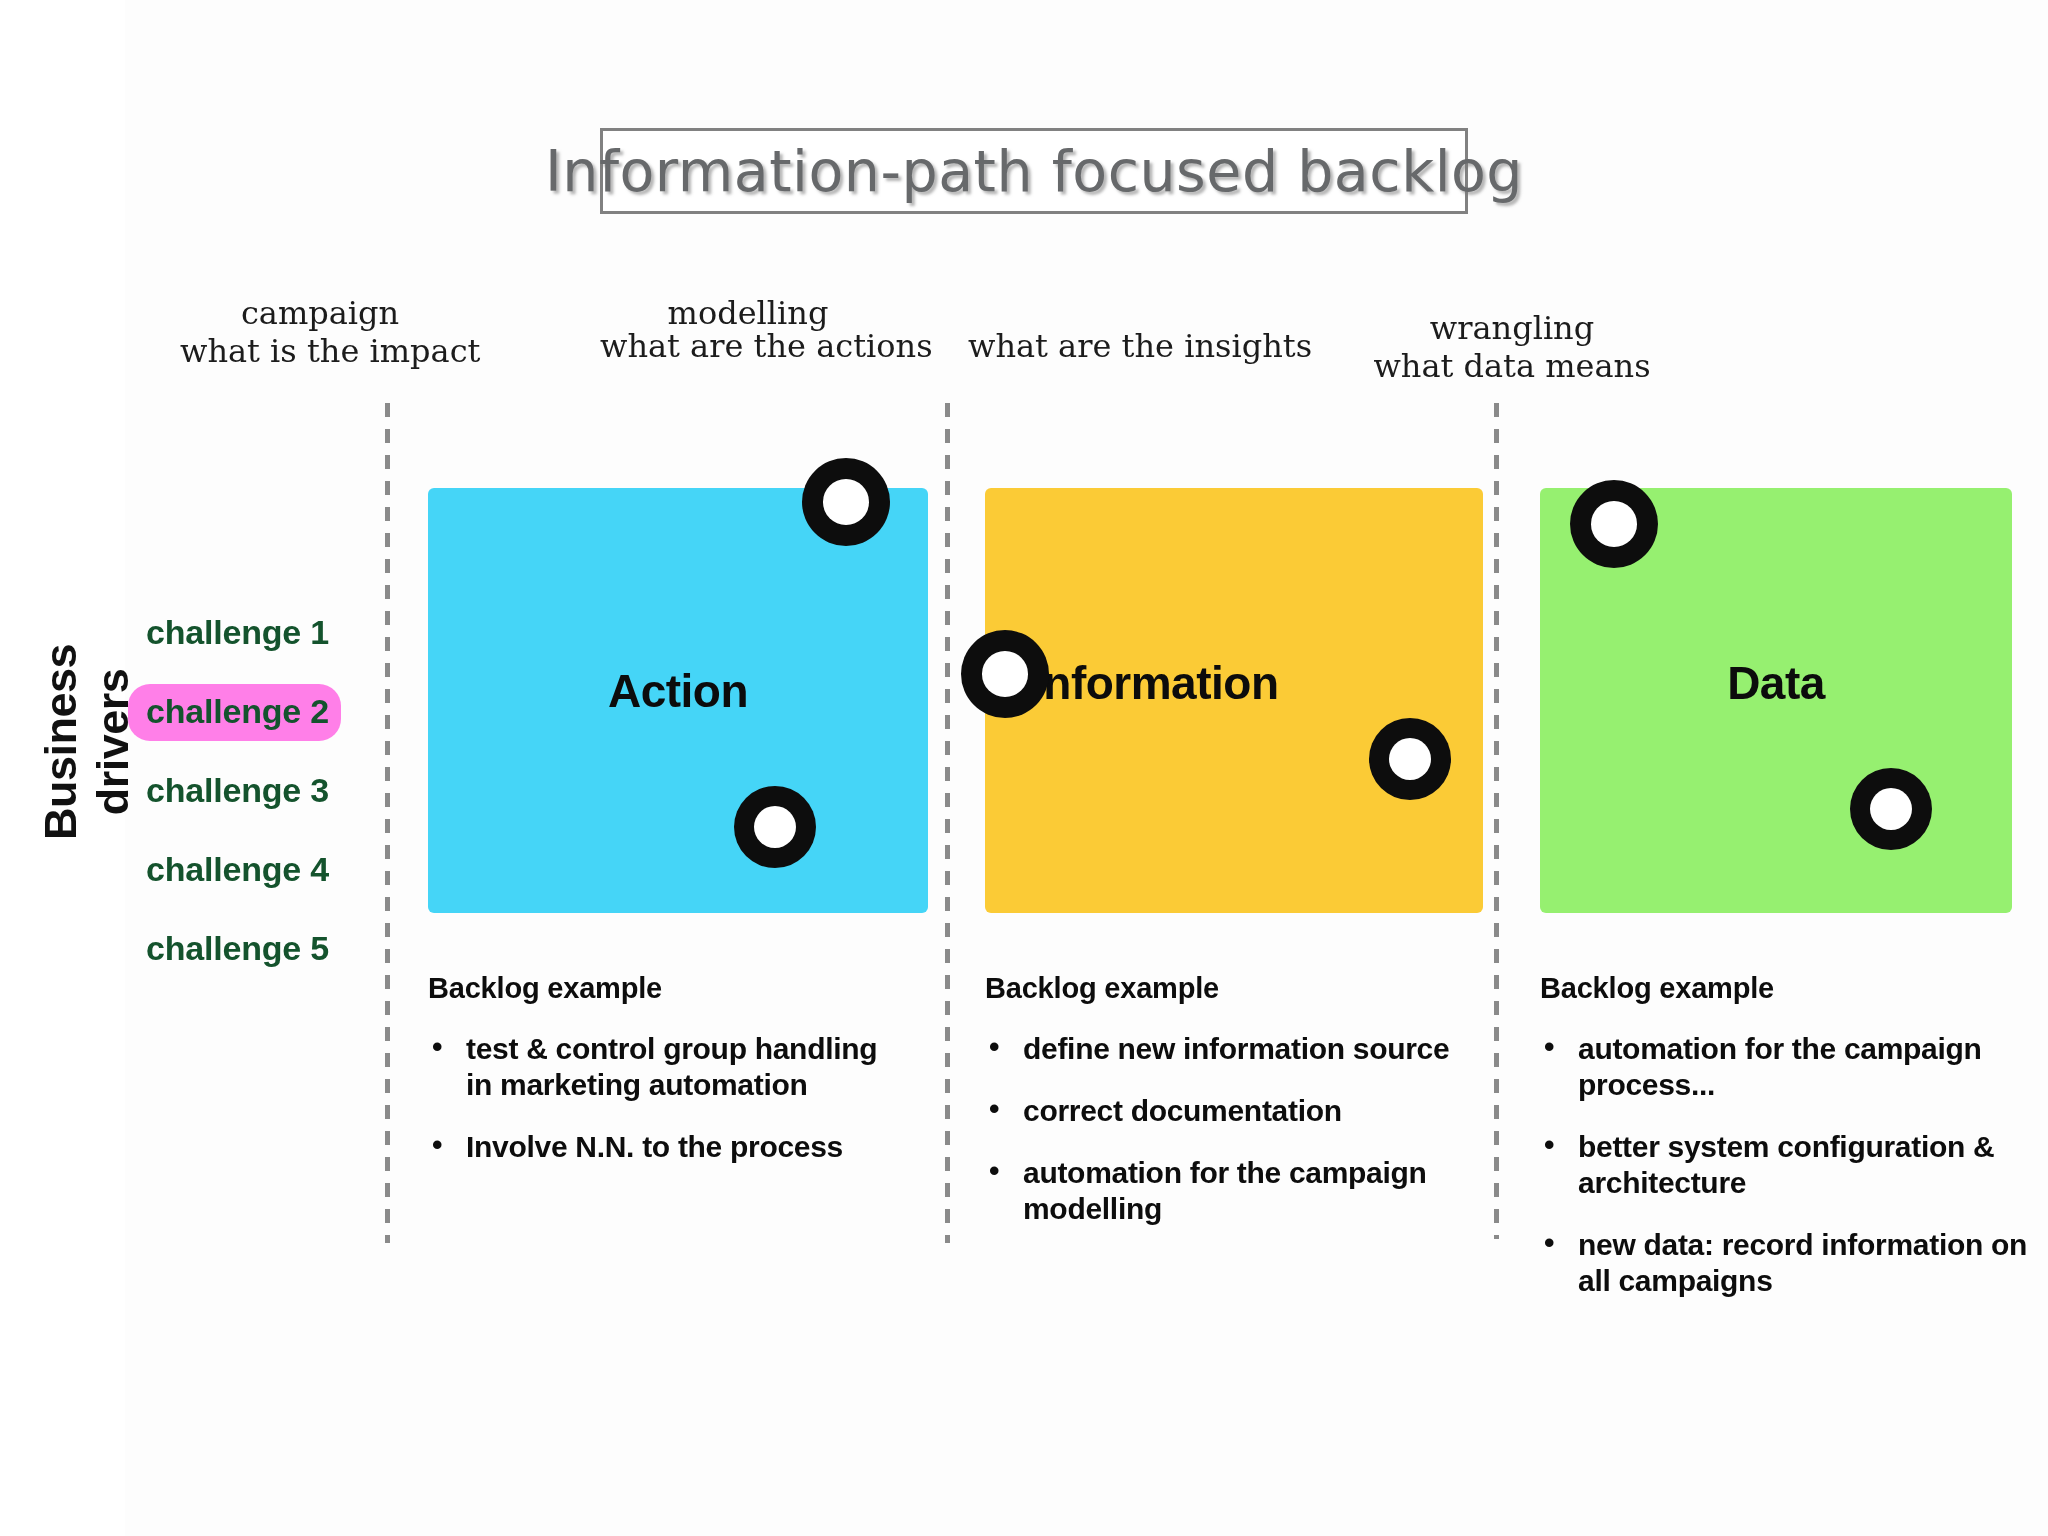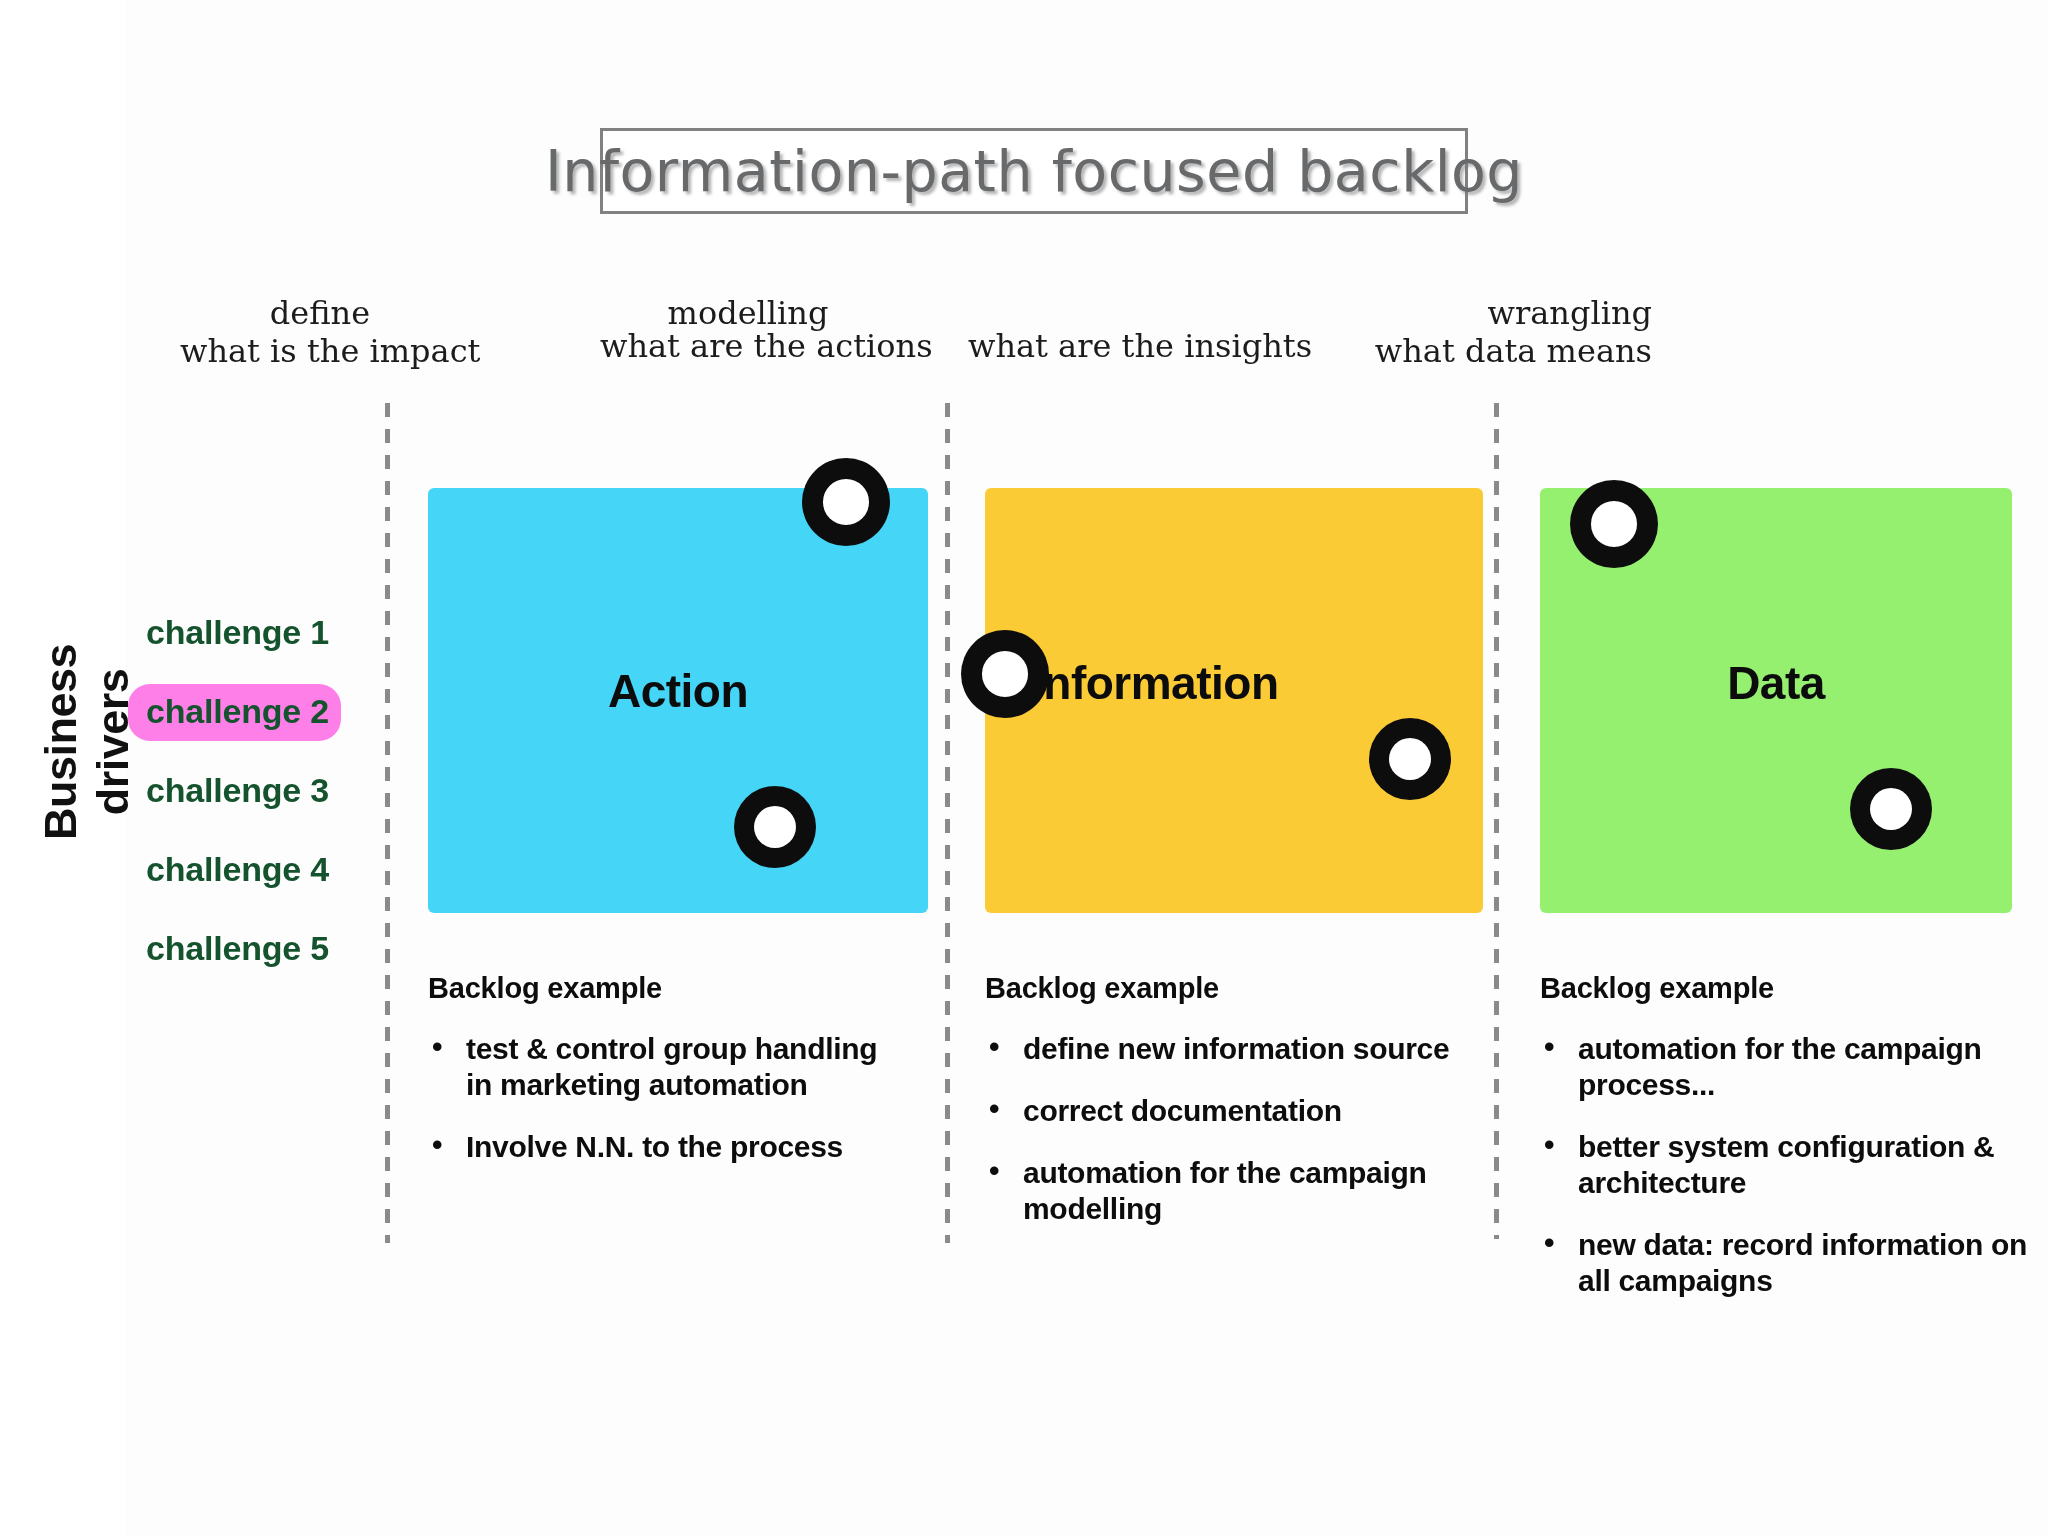--- a/index.html
+++ b/index.html
@@ -64,21 +64,21 @@
     color: #1c1c1c;
     line-height: 1.18;
     white-space: nowrap;
   }
   .col-head .ch-top { display: block; }
   .col-head .ch-bot { display: block; }
 
   #head-testing   { left: 180px;  top: 295px; width: 280px; }
   #head-modelling { left: 588px;  top: 295px; width: 320px; }
   #head-insights  { left: 968px;  top: 328px; width: 320px; }
-  #head-wrangling { left: 1372px; top: 295px; width: 280px; text-align: right; }
+  #head-wrangling { left: 1372px; top: 310px; width: 280px; }
   
   #head-actions   { left: 600px;  top: 328px; width: 320px; }
 
   
   .vline {
     position: absolute;
     width: 5px;
     background-image: linear-gradient(#8a8a8a 55%, rgba(255,255,255,0) 0%);
     background-size: 5px 26px;
     background-repeat: repeat-y;
@@ -201,21 +201,21 @@
 
 <div id="slide">
 
   <div class="content-panel"></div>
 
   <div class="title-box">
     <span class="title-text">Information-path focused backlog</span>
   </div>
 
   <div class="col-head" id="head-testing">
-    <span class="ch-top">define</span>
+    <span class="ch-top">campaign</span>
     <span class="ch-bot">what is the impact</span>
   </div>
 
   <div class="col-head" id="head-modelling">
     <span class="ch-top">modelling</span>
   </div>
 
   <div class="col-head" id="head-actions">
     <span class="ch-bot">what are the actions</span>
   </div>

